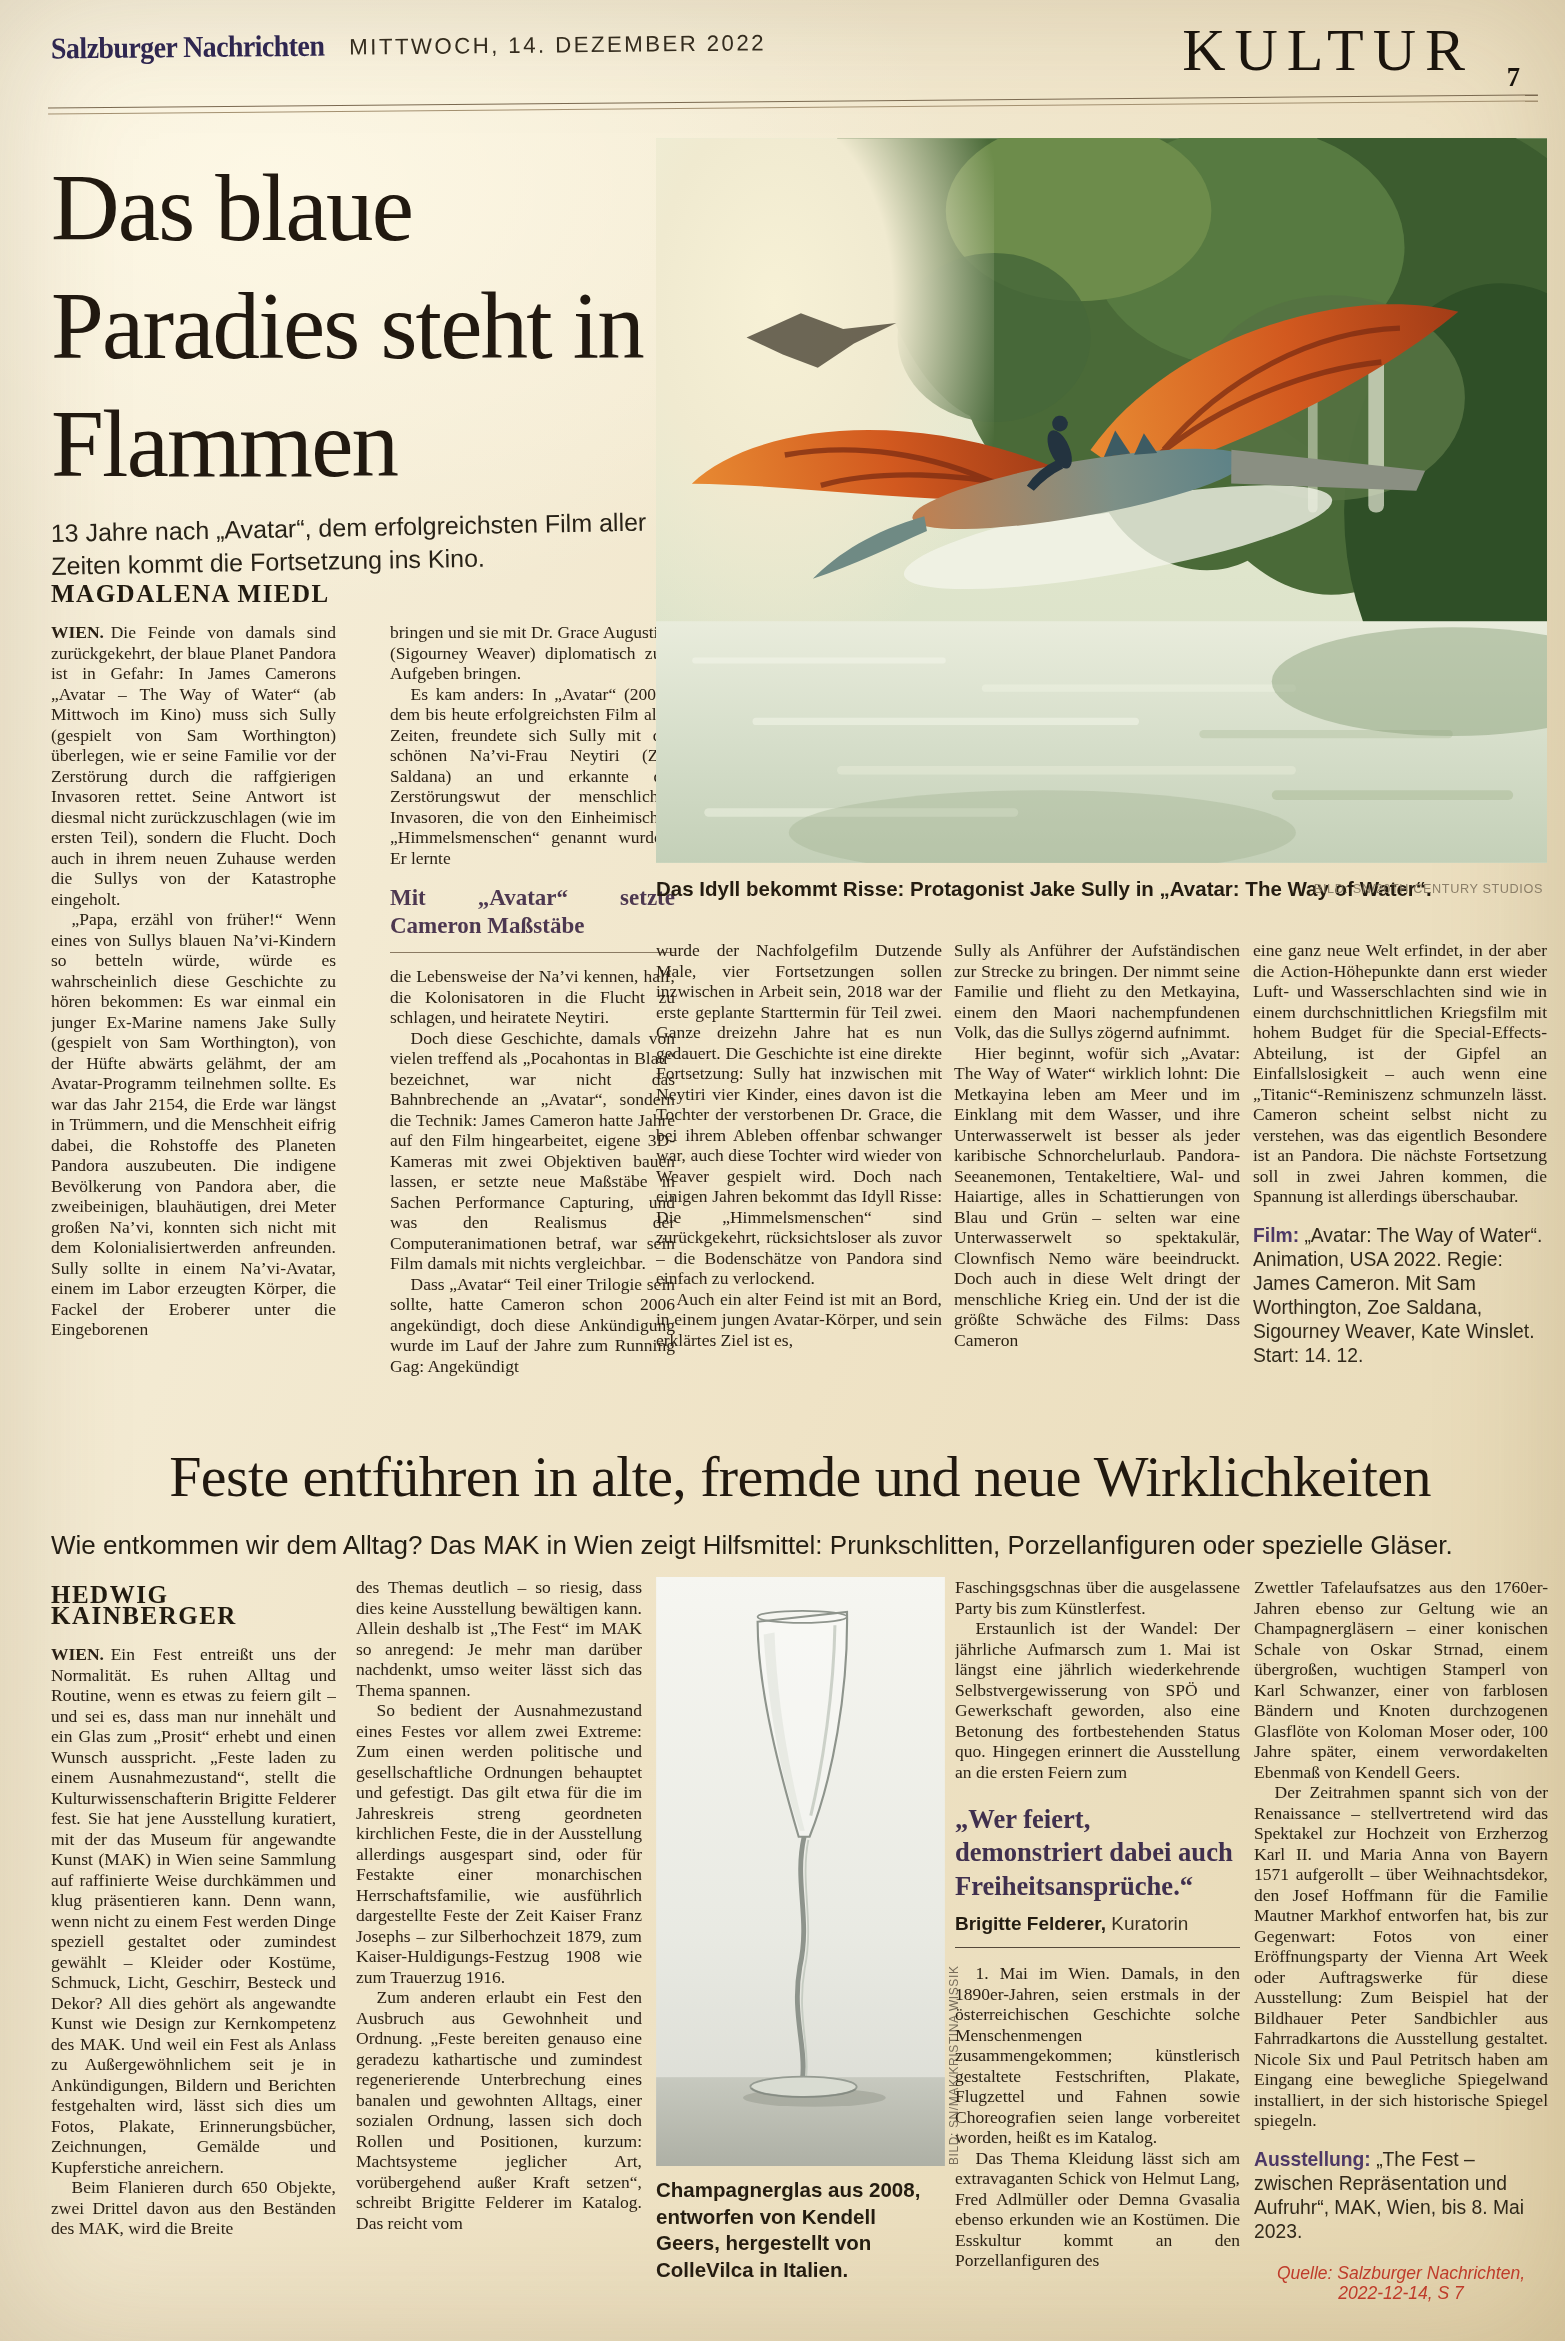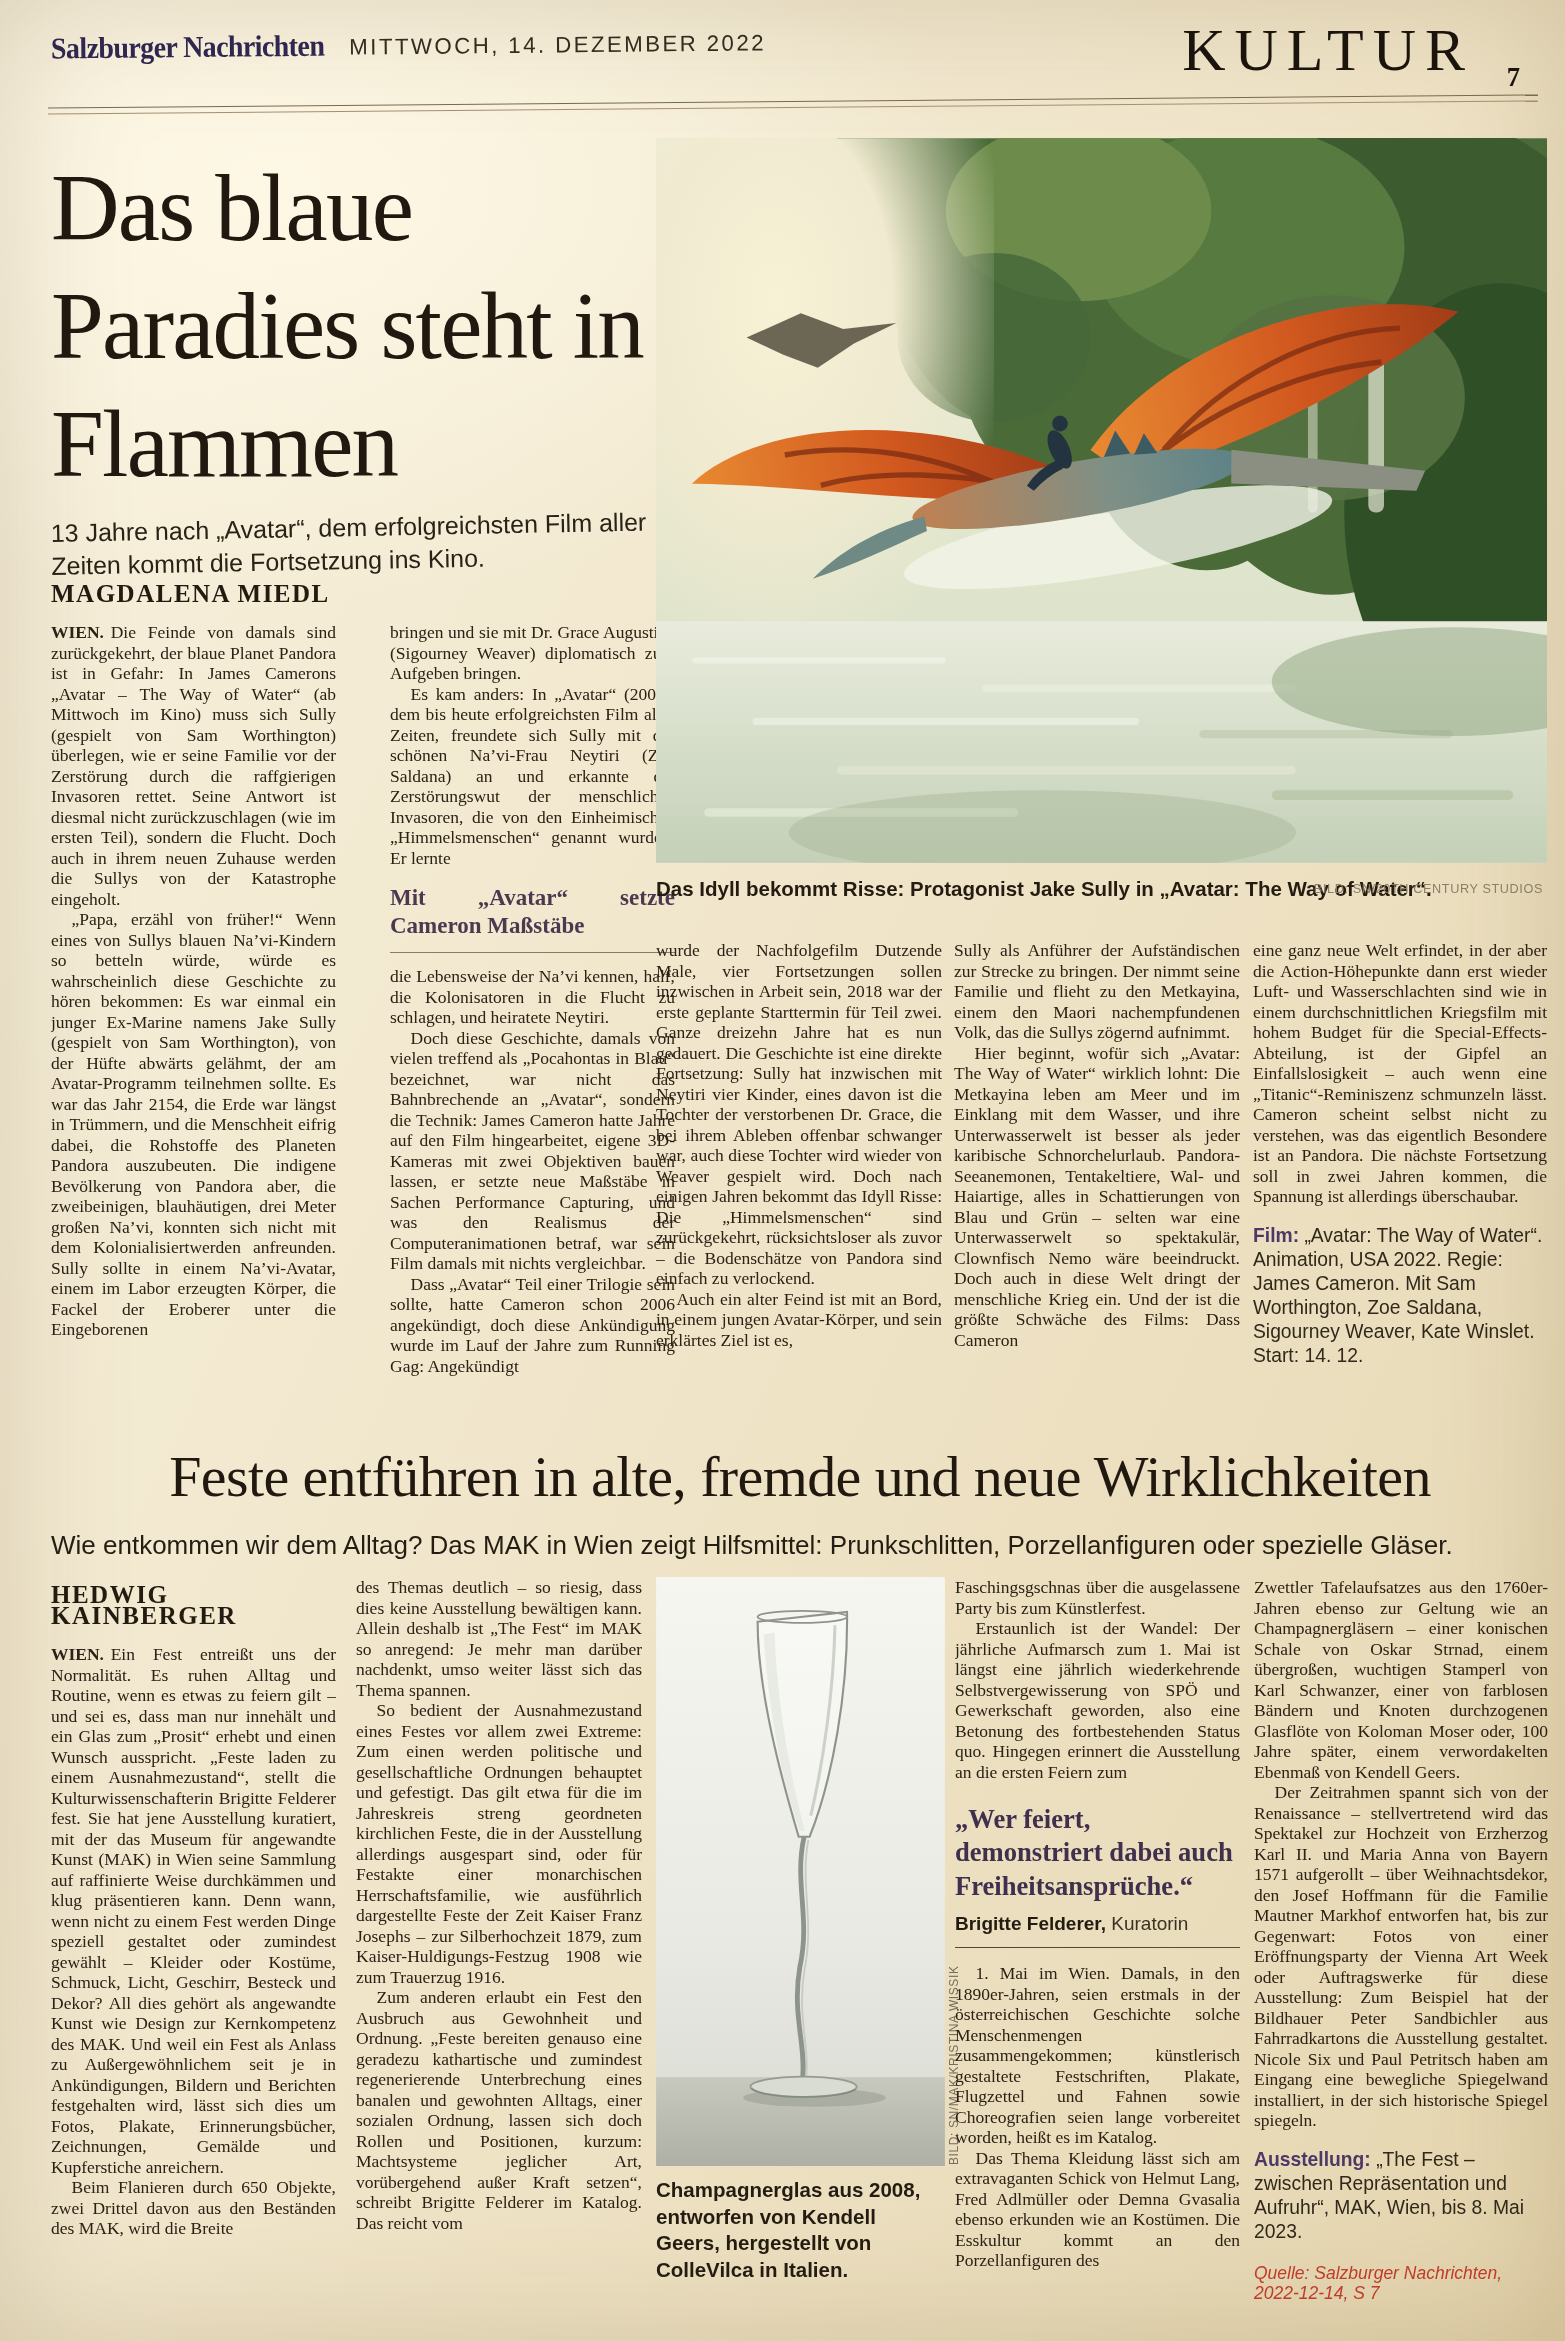--- a/index.html
+++ b/index.html
@@ -42,21 +42,21 @@
   .a2-lead{left:51px;top:1530px;width:1498px;font-family:"Liberation Sans",sans-serif;font-size:26px;color:#231d12;}
   .a2-byline{margin:0 0 18px;}
   .photo-glass{left:656px;top:1577px;width:289px;height:589px;overflow:hidden;}
   .a2-caption{left:656px;top:2177px;width:289px;font-family:"Liberation Sans",sans-serif;font-weight:700;font-size:20.5px;line-height:1.3;color:#241c10;text-align:left;}
   .vcredit{left:947px;top:2165px;transform:rotate(-90deg);transform-origin:left top;font-family:"Liberation Sans",sans-serif;font-size:12px;letter-spacing:0.6px;color:#776d5b;white-space:nowrap;}
   .pullquote{font-weight:700;font-size:26.6px;line-height:1.26;color:#40304e;margin:20.5px 0 11px;text-align:left;}
   .attribution{font-family:"Liberation Sans",sans-serif;font-size:19px;margin:0 0 12px;text-align:left;}
   .attribution b{color:#221b10;}
   .attribution span{color:#3a3122;}
   .quote-rule{border:none;border-top:1.8px solid #55483a;margin:0 0 15.7px;}
-  .source{font-family:"Liberation Sans",sans-serif;font-style:italic;font-size:17.5px;color:#bf3b2a;text-align:left;margin-top:18px;}
+  .source{font-family:"Liberation Sans",sans-serif;font-style:italic;font-size:17.5px;color:#bf3b2a;text-align:center;margin-top:18px;}
 </style>
 </head>
 <body>
 
 <div class="page">
 
   <div class="abs masthead-row">
     <span class="masthead">Salzburger Nachrichten</span>
     <span class="m-date">MITTWOCH, 14. DEZEMBER 2022</span>
   </div>

